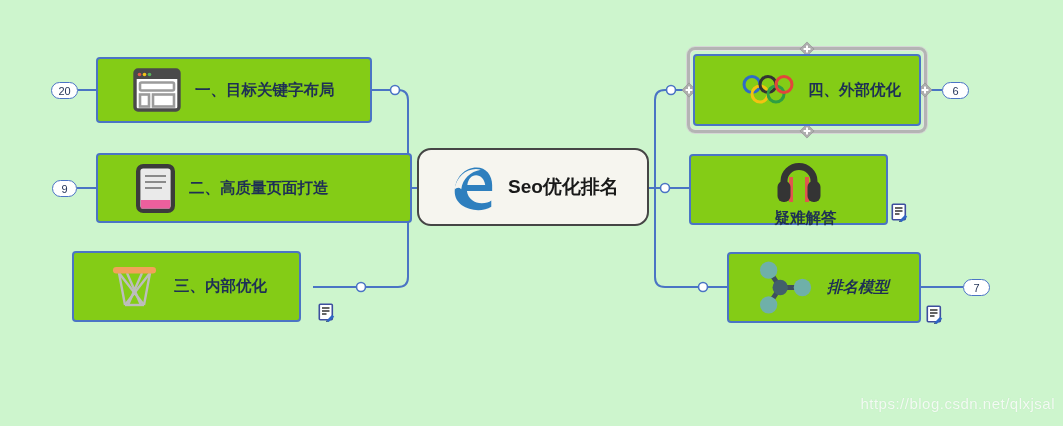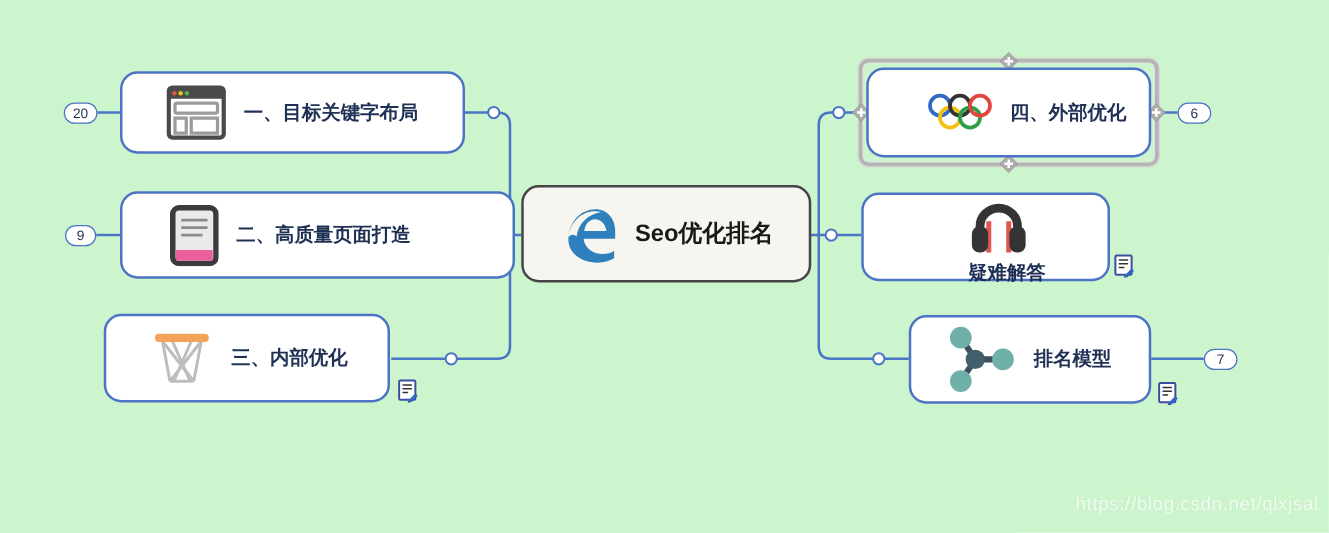--- a/index.html
+++ b/index.html
@@ -4,21 +4,21 @@
 <style>
   html,body{margin:0;padding:0;}
   .canvas{
     position:relative;width:1063px;height:426px;overflow:hidden;
     background:#cdf5cd;
     font-family:"Liberation Sans","DejaVu Sans",sans-serif;
   }
   .connector-layer{position:absolute;left:0;top:0;}
   .node{
     position:absolute;display:flex;align-items:center;box-sizing:border-box;
-    background:#ffffff;border:2px solid #4b74c5;border-radius:14px;
+    background:#84cc16;border:2px solid #4b74c5;border-radius:4px;
     color:#1e3054;font-weight:bold;font-size:15.5px;cursor:pointer;
   }
   .node .icon{flex:0 0 auto;display:flex;align-items:center;justify-content:center;margin-right:14px;}
   .node .label{white-space:nowrap;}
   .root-node{
     background:#f6f5ef;border:2px solid #454545;border-radius:14px;
     color:#191919;font-size:19px;
   }
   .pill{
     position:absolute;box-sizing:border-box;background:#ffffff;
@@ -106,21 +106,21 @@
     <span class="icon">
       <svg width="39" height="49" viewBox="0 0 39 49">
         <rect x="2.2" y="2.2" width="34.6" height="44.6" rx="5" fill="#eaeaea" stroke="#3b3b3b" stroke-width="4.4"></rect>
         <rect x="4.8" y="36" width="29.4" height="8.5" fill="#ec5f9d"></rect>
         <path d="M9,12 H30 M9,18 H30 M9,24 H26" stroke="#8a8a8a" stroke-width="2.2"></path>
       </svg>
     </span>
     <span class="label">二、高质量页面打造</span>
   </div>
 
-  <div class="node" style="left:83px;top:251px;width:229px;height:71px;padding-left:35px;align-items:center;">
+  <div class="node" style="left:72px;top:251px;width:229px;height:71px;padding-left:35px;align-items:center;">
     <span class="icon">
       <svg width="51" height="44" viewBox="0 0 51 44">
         <g stroke="#bdbdbd" stroke-width="2.4" fill="none">
           <path d="M10,8 L16,40 M41,8 L35,40"></path>
           <path d="M10,8 L35,40 M41,8 L16,40"></path>
           <path d="M18,8 L32,40 M33,8 L19,40"></path>
           <path d="M16,40 H35"></path>
         </g>
         <rect x="4" y="2" width="43" height="6.5" rx="3.2" fill="#f2a259"></rect>
       </svg>
@@ -159,21 +159,21 @@
         <path d="M8,32 V25 A15,14.5 0 0 1 38,25 V32" stroke="#343434" stroke-width="7" fill="none"></path>
         <rect x="13" y="21" width="4" height="25" fill="#e0564e"></rect>
         <rect x="29" y="21" width="4" height="25" fill="#e0564e"></rect>
         <rect x="1.5" y="25" width="13" height="21" rx="6" fill="#343434"></rect>
         <rect x="31.5" y="25" width="13" height="21" rx="6" fill="#343434"></rect>
       </svg>
     </span>
     <span class="label">疑难解答</span>
   </div>
 
-  <div class="node" style="left:727px;top:252px;width:194px;height:71px;padding-left:30px;">
+  <div class="node" style="left:727px;top:252px;width:194px;height:71px;padding-left:30px;font-style:italic;">
     <span class="icon">
       <svg width="54" height="53" viewBox="0 0 56 54">
         <path d="M22,27 L10,9 M22,27 L45,27 M22,27 L10,45" stroke="#3f4f5c" stroke-width="5" fill="none"></path>
         <circle cx="10" cy="9" r="9" fill="#6fb0a9"></circle>
         <circle cx="45" cy="27" r="9" fill="#6fb0a9"></circle>
         <circle cx="10" cy="45" r="9" fill="#6fb0a9"></circle>
         <circle cx="22" cy="27" r="8" fill="#42606b"></circle>
       </svg>
     </span>
     <span class="label">排名模型</span>

